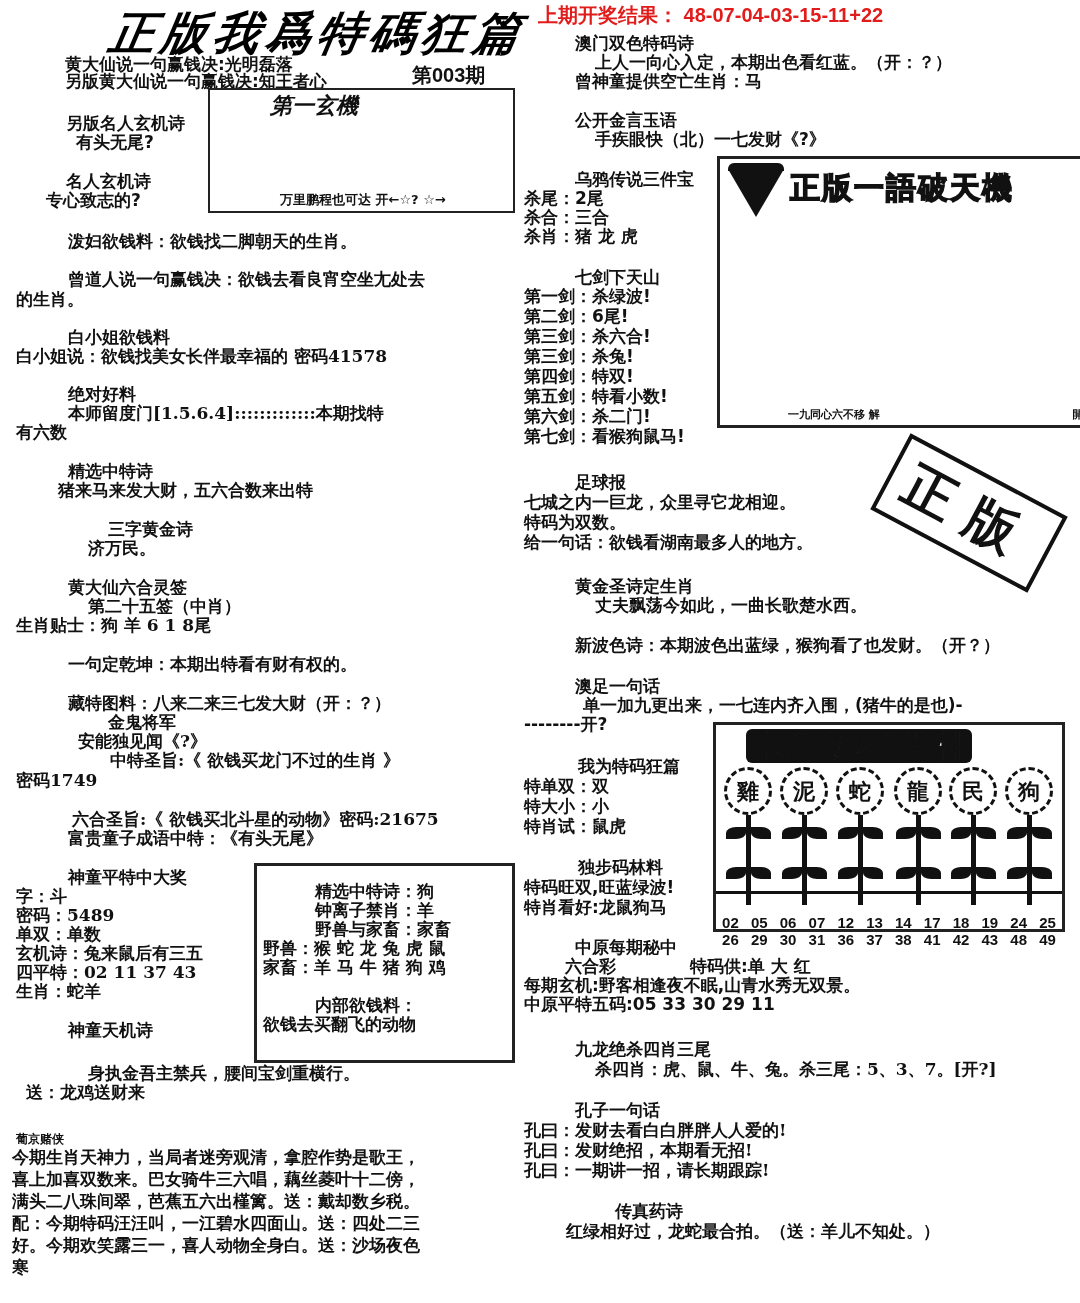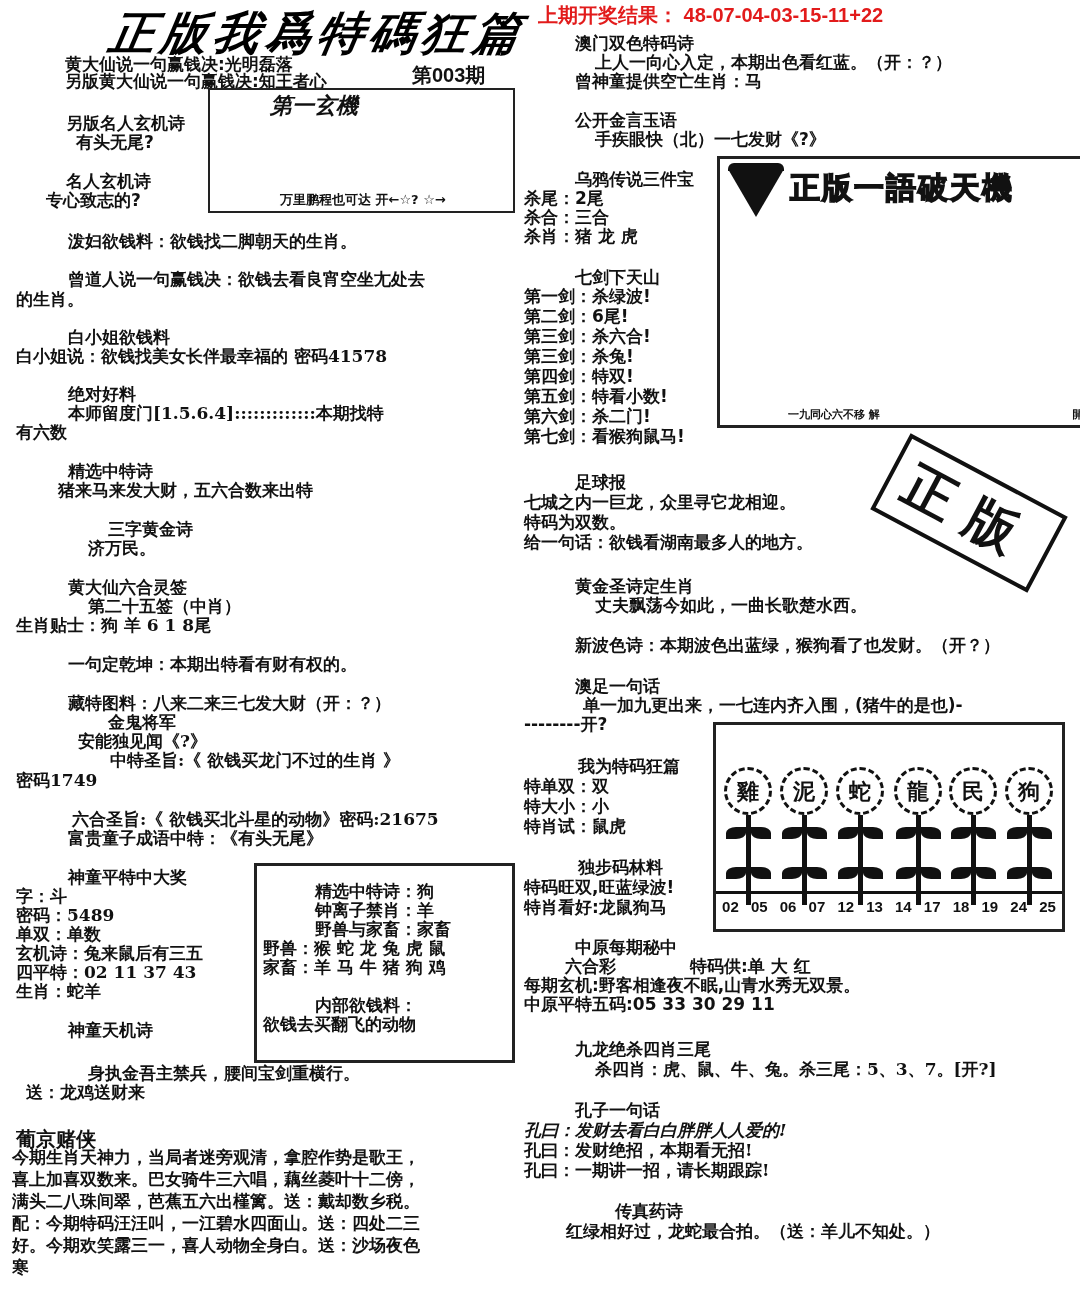--- a/index.html
+++ b/index.html
@@ -40,21 +40,21 @@
     display: flex; align-items: center; justify-content: center; font-size: 52px; font-weight: 900; letter-spacing: 18px; background: #fff; }
 
   #box-kuihua { left: 713px; top: 722px; width: 352px; height: 210px; border-width: 3px; }
   #box-kuihua .box-title { position: absolute; left: 30px; top: 4px; font-size: 30px; line-height: 34px; font-weight: 900;
     color: #fff; -webkit-text-stroke: 1.5px #111; font-family: "DejaVu Serif", serif; background: #111; padding: 0 8px; border-radius: 6px; }
   .flower { position: absolute; top: 42px; width: 52px; }
   .flower .head { width: 42px; height: 42px; border: 3px dashed #111; border-radius: 50%; margin: 0 auto;
     display: flex; align-items: center; justify-content: center; font-size: 22px; font-weight: 900; }
   .flower .stem { width: 5px; height: 90px; background: #111; margin: 0 auto; position: relative; }
   .leaf { position: absolute; width: 20px; height: 12px; background: #111; border-radius: 50% 0 50% 0; }
-  #box-kuihua .nums { position: absolute; left: 0; right: 0; top: 166px; border-top: 3px solid #111; padding-top: 4px; }
+  #box-kuihua .nums { position: absolute; left: 0; right: 0; top: 166px; border-top: 3px solid #111; padding-top: 20px; }
   #box-kuihua .num-row { display: flex; justify-content: space-around; font-size: 15px; line-height: 17px; font-weight: bold; font-family: "Liberation Sans", sans-serif; }
 
   #box-shaolin { left: 254px; top: 863px; width: 261px; height: 200px; border-width: 3px; }
   #box-shaolin .line { font-size: 17px; }
 </style>
 </head>
 <body>
 
 <div class="abs" id="main-title">正版我爲特碼狂篇</div>
 <div class="abs" id="last-result">
@@ -124,21 +124,21 @@
 <div class="box serif" id="box-shaolin">
   <div class="line" style="left:58px;top:16px;">精选中特诗：狗</div>
   <div class="line" style="left:58px;top:35px;">钟离子禁肖：羊</div>
   <div class="line" style="left:58px;top:54px;">野兽与家畜：家畜</div>
   <div class="line" style="left:6px;top:73px;">野兽：猴 蛇 龙 兔 虎 鼠</div>
   <div class="line" style="left:6px;top:92px;">家畜：羊 马 牛 猪 狗 鸡</div>
   <div class="line" style="left:58px;top:130px;">内部欲钱料：</div>
   <div class="line" style="left:6px;top:149px;">欲钱去买翻飞的动物</div>
 </div>
 
-<div class="line" style="left:16px;top:1130px;font-size:20px;">葡京赌侠</div>
+<div class="line" style="left:16px;top:1130px;font-size:12px;">葡京赌侠</div>
 <div class="line" style="left:12px;top:1148px;">今期生肖天神力，当局者迷旁观清，拿腔作势是歌王，</div>
 <div class="line" style="left:12px;top:1170px;">喜上加喜双数来。巴女骑牛三六唱，藕丝菱叶十二傍，</div>
 <div class="line" style="left:12px;top:1192px;">满头二八珠间翠，芭蕉五六出槿篱。送：戴却数乡税。</div>
 <div class="line" style="left:12px;top:1214px;">配：今期特码汪汪叫，一江碧水四面山。送：四处二三</div>
 <div class="line" style="left:12px;top:1236px;">好。今期欢笑露三一，喜人动物全身白。送：沙场夜色</div>
 <div class="line" style="left:12px;top:1258px;">寒</div>
 
 <div class="line" style="left:575px;top:34px;">澳门双色特码诗</div>
 <div class="line" style="left:595px;top:53px;">上人一向心入定，本期出色看红蓝。（开：？）</div>
 <div class="line" style="left:575px;top:72px;">曾神童提供空亡生肖：马</div>
@@ -187,20 +187,21 @@
 <div class="line" style="left:578px;top:757px;">我为特码狂篇</div>
 <div class="line" style="left:524px;top:777px;">特单双：双</div>
 <div class="line" style="left:524px;top:797px;">特大小：小</div>
 <div class="line" style="left:524px;top:817px;">特肖试：鼠虎</div>
 
 <div class="line" style="left:578px;top:858px;">独步码林料</div>
 <div class="line" style="left:524px;top:878px;">特码旺双,旺蓝绿波!</div>
 <div class="line" style="left:524px;top:898px;">特肖看好:龙鼠狗马</div>
 
 <div class="box" id="box-kuihua">
+  <div class="box-title">東方葵花六肖料</div>
 
   <div class="flower" style="left:6px;">
     <div class="head">雞</div>
     <div class="stem">
         <span class="leaf" style="left:-20px;top:12px;"></span>
         <span class="leaf" style="left:5px;top:12px;transform:scaleX(-1);"></span>
         <span class="leaf" style="left:-20px;top:52px;"></span>
         <span class="leaf" style="left:5px;top:52px;transform:scaleX(-1);"></span>
       </div>
   </div>
@@ -258,31 +259,45 @@
       <span>07</span>
       <span>12</span>
       <span>13</span>
       <span>14</span>
       <span>17</span>
       <span>18</span>
       <span>19</span>
       <span>24</span>
       <span>25</span>
     </div>
+    <div class="num-row">
+      <span>26</span>
+      <span>29</span>
+      <span>30</span>
+      <span>31</span>
+      <span>36</span>
+      <span>37</span>
+      <span>38</span>
+      <span>41</span>
+      <span>42</span>
+      <span>43</span>
+      <span>48</span>
+      <span>49</span>
+    </div>
   </div>
 </div>
 
 <div class="line" style="left:575px;top:938px;">中原每期秘中</div>
 <div class="line" style="left:565px;top:957px;">六合彩</div>
 <div class="line" style="left:690px;top:957px;">特码供:单 大 红</div>
 <div class="line" style="left:524px;top:976px;">每期玄机:野客相逢夜不眠,山青水秀无双景。</div>
 <div class="line" style="left:524px;top:995px;">中原平特五码:05 33 30 29 11</div>
 
 <div class="line serif" style="left:575px;top:1040px;">九龙绝杀四肖三尾</div>
 <div class="line serif" style="left:595px;top:1060px;">杀四肖：虎、鼠、牛、兔。杀三尾：5、3、7。[开?]</div>
 
 <div class="line serif" style="left:575px;top:1101px;">孔子一句话</div>
-<div class="line serif" style="left:524px;top:1121px;font-style:italic;">孔曰：发财去看白白胖胖人人爱的!</div>
+<div class="line serif" style="left:524px;top:1121px;">孔曰：发财去看白白胖胖人人爱的!</div>
 <div class="line serif" style="left:524px;top:1141px;">孔曰：发财绝招，本期看无招!</div>
 <div class="line serif" style="left:524px;top:1161px;">孔曰：一期讲一招，请长期跟踪!</div>
 
 <div class="line serif" style="left:615px;top:1202px;">传真药诗</div>
 <div class="line serif" style="left:566px;top:1222px;">红绿相好过，龙蛇最合拍。（送：羊儿不知处。）</div>
 
 </body></html>

